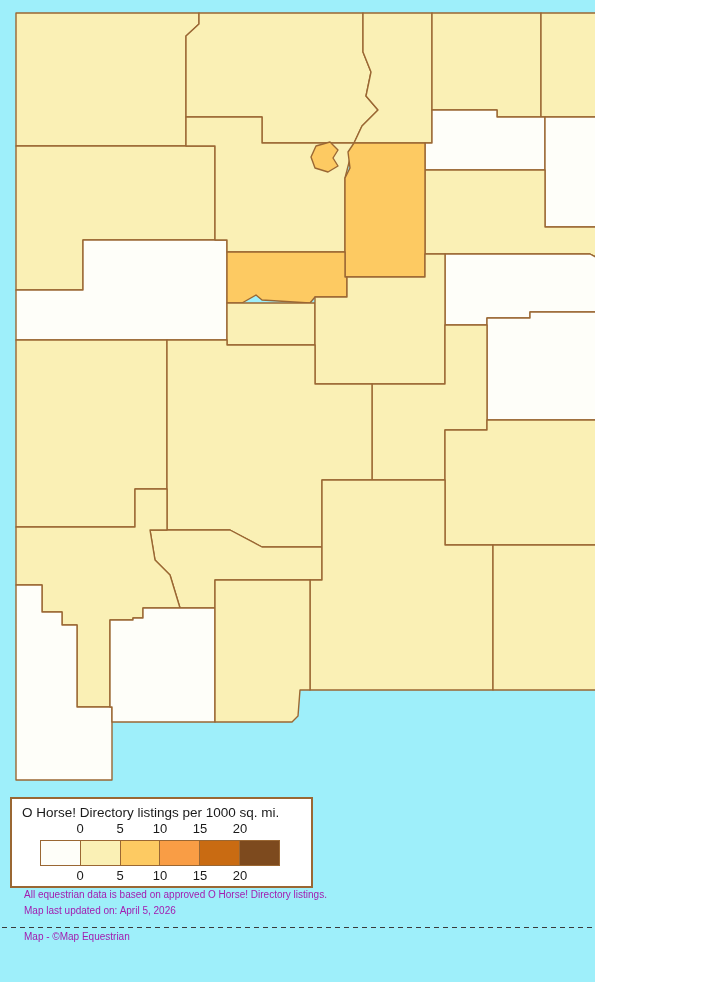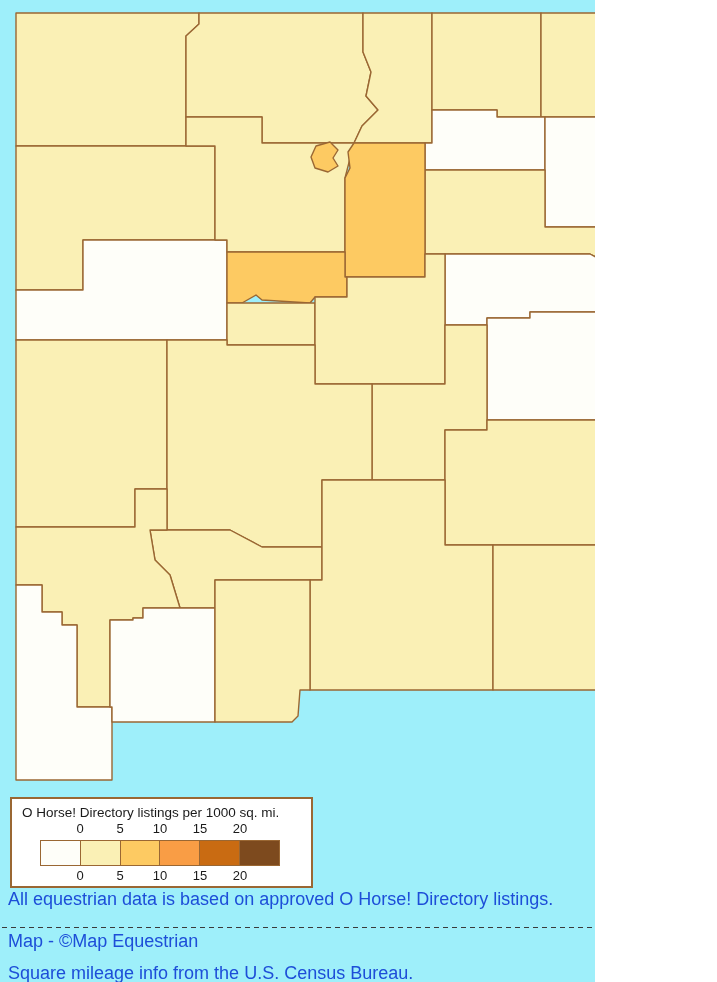--- a/index.html
+++ b/index.html
@@ -9,21 +9,21 @@
   #map-svg path{stroke:#9A6733;stroke-width:1.4;stroke-linejoin:round;}
   #legend-box{
     position:absolute;left:10px;top:797px;width:299px;height:87px;
     background:#FFFFFF;border:2px solid #9A6733;
   }
   #legend-title{position:absolute;left:22px;top:805px;font-size:13.5px;color:#1a1a1a;white-space:nowrap;}
   .tick{position:absolute;width:40px;text-align:center;font-size:13px;color:#1a1a1a;}
   #ramp{position:absolute;left:40px;top:840px;width:240px;height:26px;display:flex;}
   .swatch{flex:1 1 0;border:1px solid #9A6733;margin-left:-1px;}
   .swatch:first-child{margin-left:0;}
-  .note{position:absolute;left:8px;font-size:18px;color:#1d4ed8;white-space:nowrap;}
+  .note{position:absolute;left:24px;font-size:10px;color:#a21caf;white-space:nowrap;}
   #divider{
     position:absolute;left:2px;top:927px;width:713px;height:1px;
     background:repeating-linear-gradient(90deg,#3a3a3a 0 5px,transparent 5px 9px);
   }
 </style>
 </head>
 <body>
 
 <div id="stage">
 
@@ -82,19 +82,19 @@
     </div>
   <div id="ticks-bottom">
       <div class="tick" style="left: 60px; top: 868px;">0</div>
       <div class="tick" style="left: 100px; top: 868px;">5</div>
       <div class="tick" style="left: 140px; top: 868px;">10</div>
       <div class="tick" style="left: 180px; top: 868px;">15</div>
       <div class="tick" style="left: 220px; top: 868px;">20</div>
     </div>
 
   <div class="note" style="top:889px">All equestrian data is based on approved O Horse! Directory listings.</div>
+  <div class="note" style="top:905px">Map last updated on: April 5, 2026</div>
 
   <div id="divider"></div>
 
   <div class="note" style="top:931px">Map - ©Map Equestrian</div>
-  <div class="note" style="top:963px">Square mileage info from the U.S. Census Bureau.</div>
 
 </div>
 
 </body></html>

